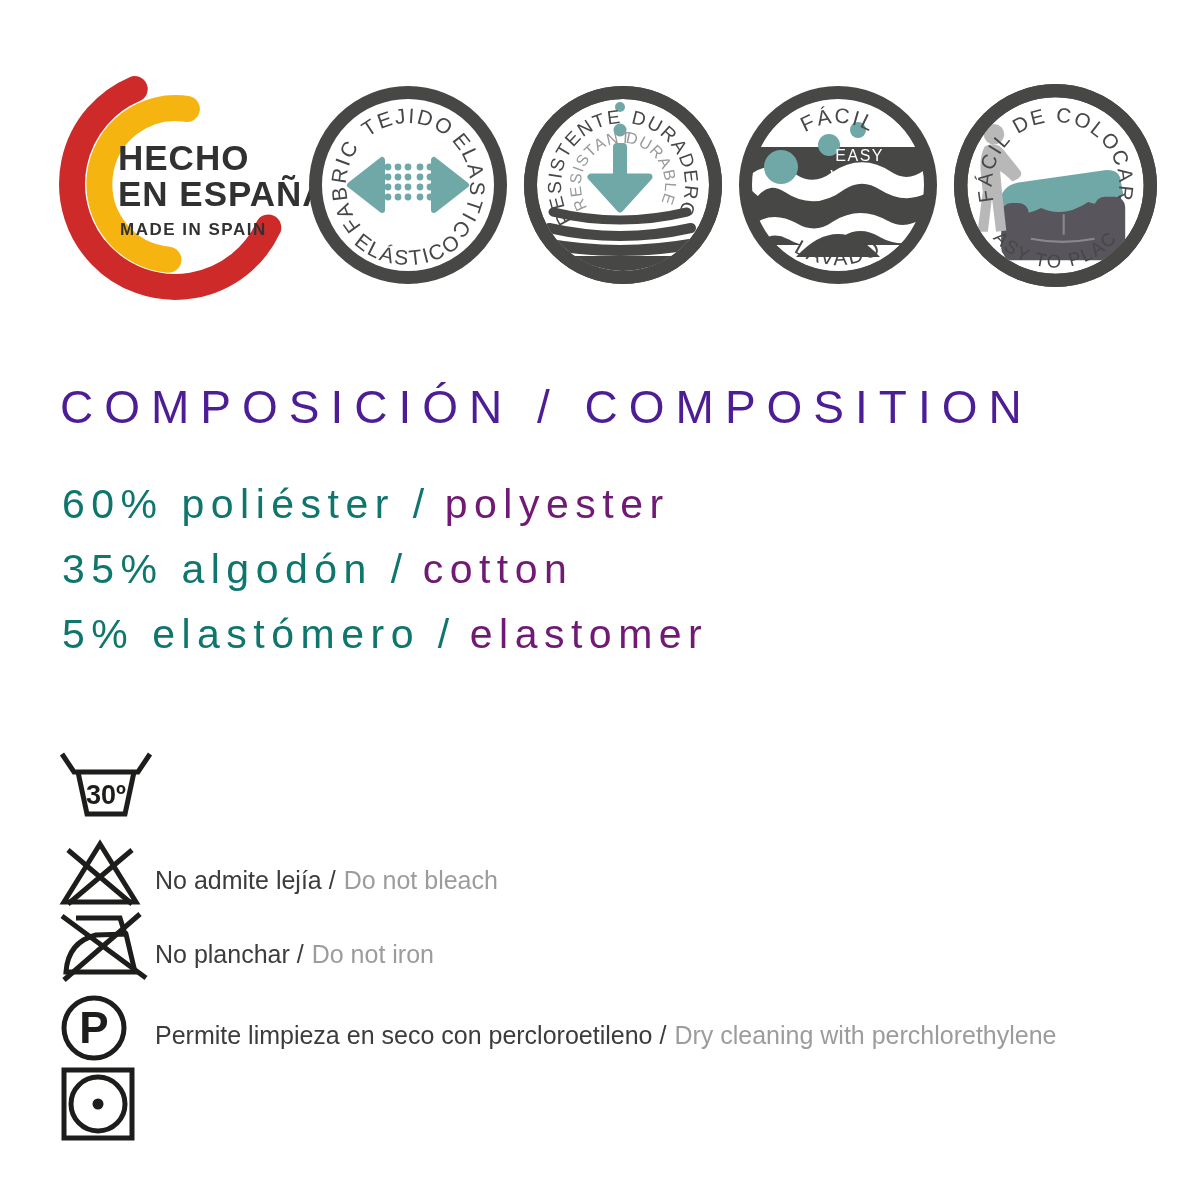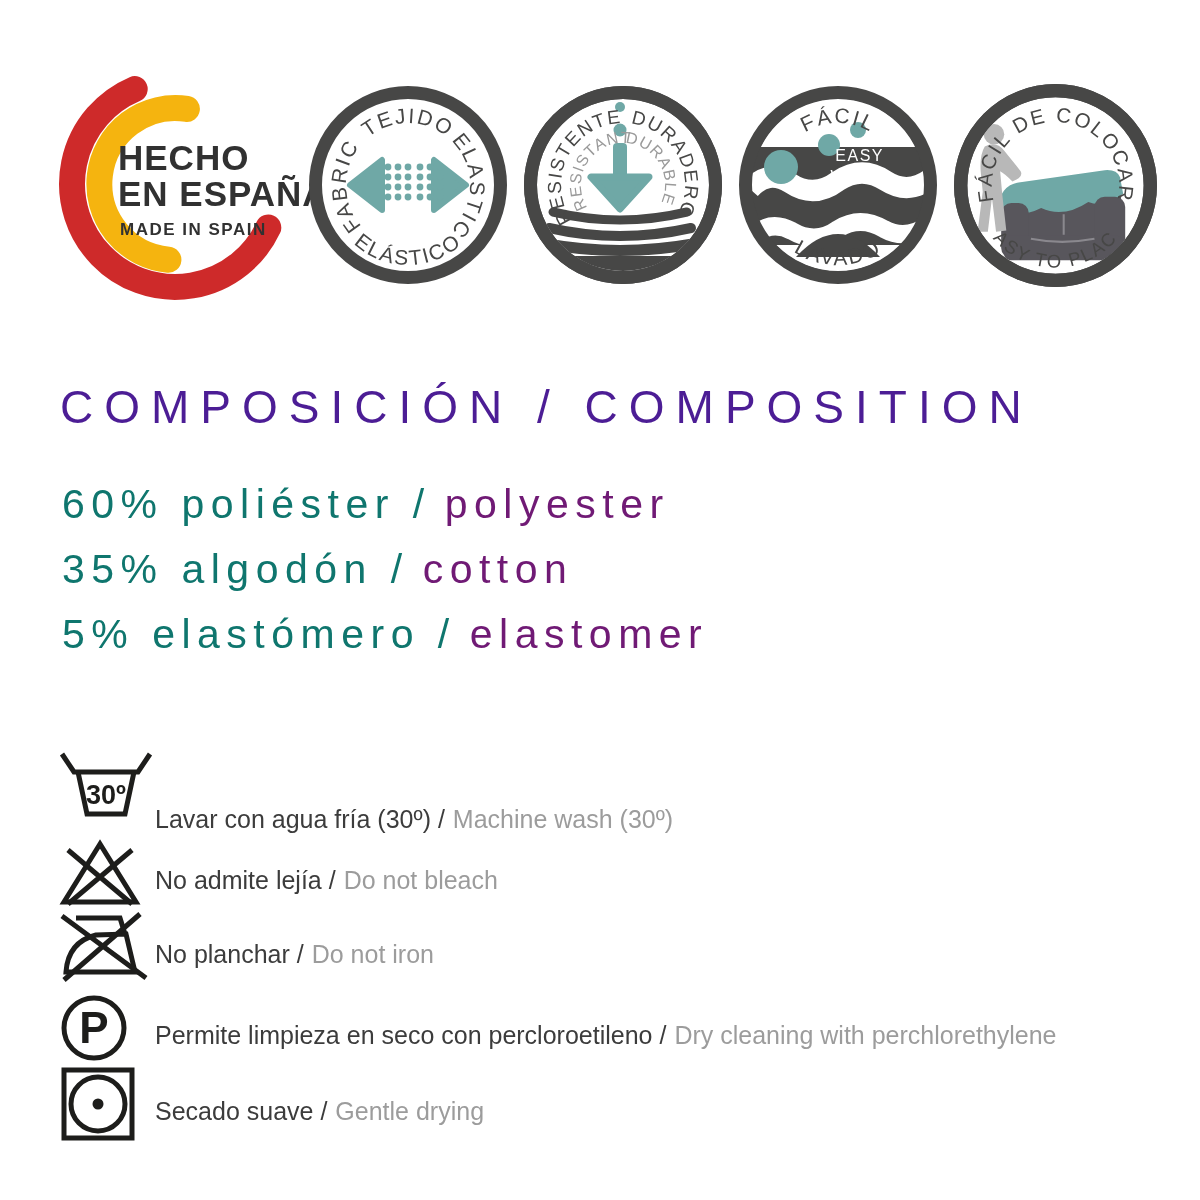--- a/index.html
+++ b/index.html
@@ -211,23 +211,20 @@
   </div>
 
   <div class="care-row" style="top:750px;align-items:flex-end;">
     <div class="care-icon">
       <svg width="96" height="84" viewBox="0 0 96 84">
         <path class="cicon" d="M4,4 L16,22 L80,22 L92,4"></path>
         <path class="cicon" d="M20,22 L29,64 L67,64 L76,22"></path>
         <text x="48" y="54" font-size="27" font-weight="600" text-anchor="middle" fill="#1d1d1b">30º</text>
       </svg>
     </div>
-    <div class="care-label">
-      <span class="care-es">Lavar con agua fría (30º) /</span><span class="care-en">Machine wash (30º)</span>
-    </div>
   </div>
 
   <div class="care-row" style="top:908px;">
     <div class="care-icon">
       <svg width="92" height="78" viewBox="0 0 92 78">
         <path class="cicon" d="M18,10 L62,10 L67,26"></path>
         <path class="cicon" d="M8,64 Q10,34 38,27 L68,26 L77,64 Z"></path>
         <path class="cicon" d="M4,8 L88,70 M82,6 L6,72"></path>
       </svg>
     </div>
@@ -261,18 +258,15 @@
   </div>
 
   <div class="care-row" style="top:1064px;">
     <div class="care-icon">
       <svg width="80" height="80" viewBox="0 0 80 80">
         <rect class="cicon" x="6" y="6" width="68" height="68" stroke-width="5.5"></rect>
         <circle class="cicon" cx="40" cy="40" r="27"></circle>
         <circle cx="40" cy="40" r="5.5" fill="#1d1d1b"></circle>
       </svg>
     </div>
-    <div class="care-label">
-      <span class="care-es">Secado suave /</span><span class="care-en">Gentle drying</span>
-    </div>
   </div>
 
 </div>
 
 </body></html>

